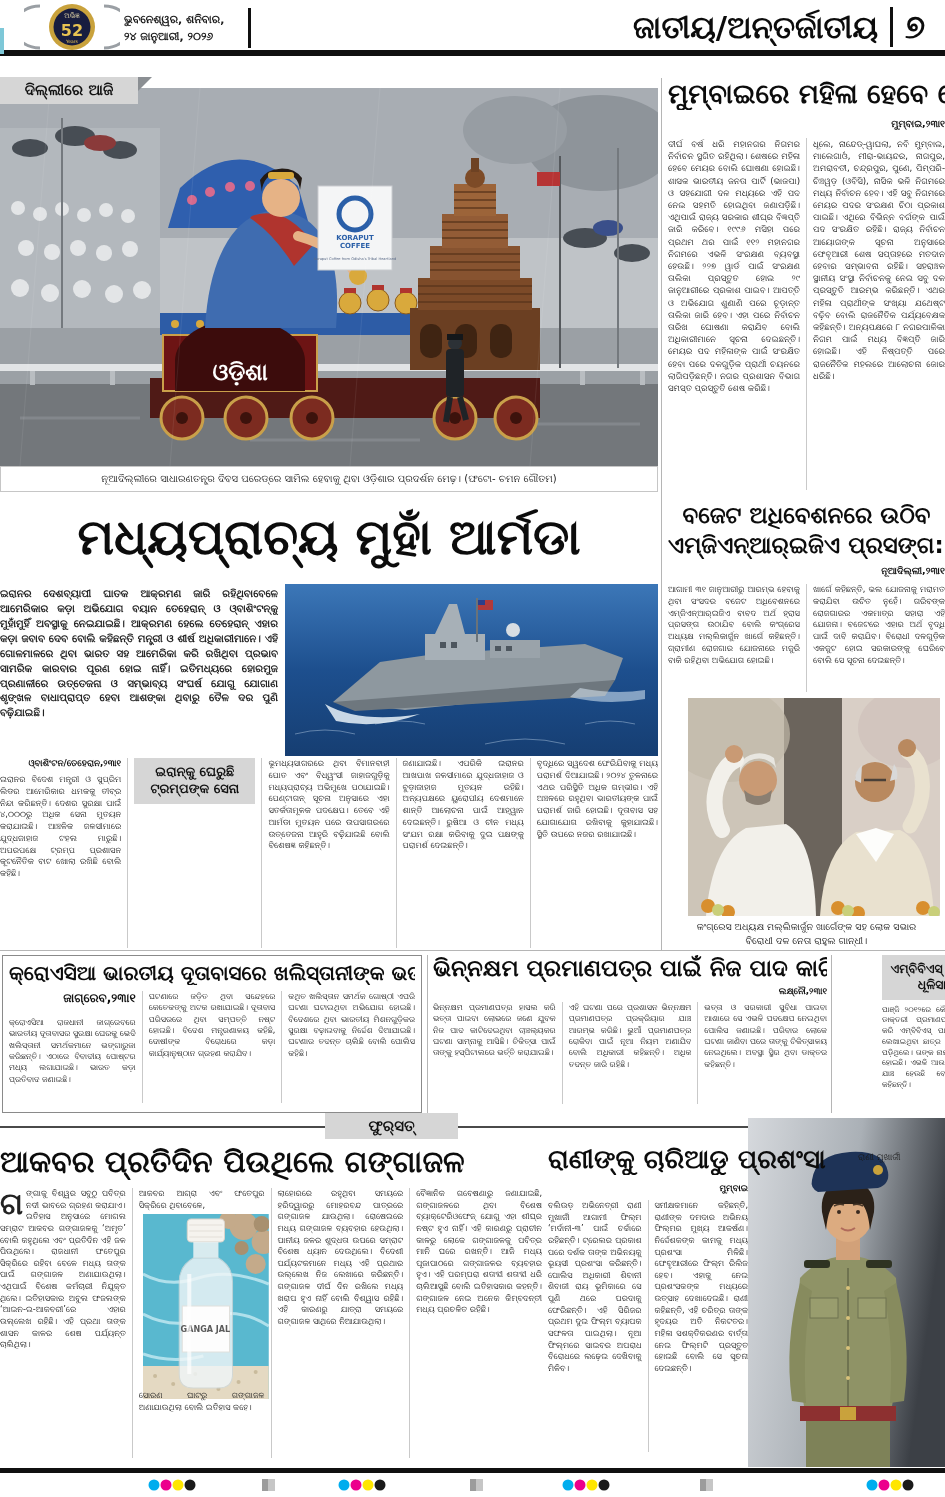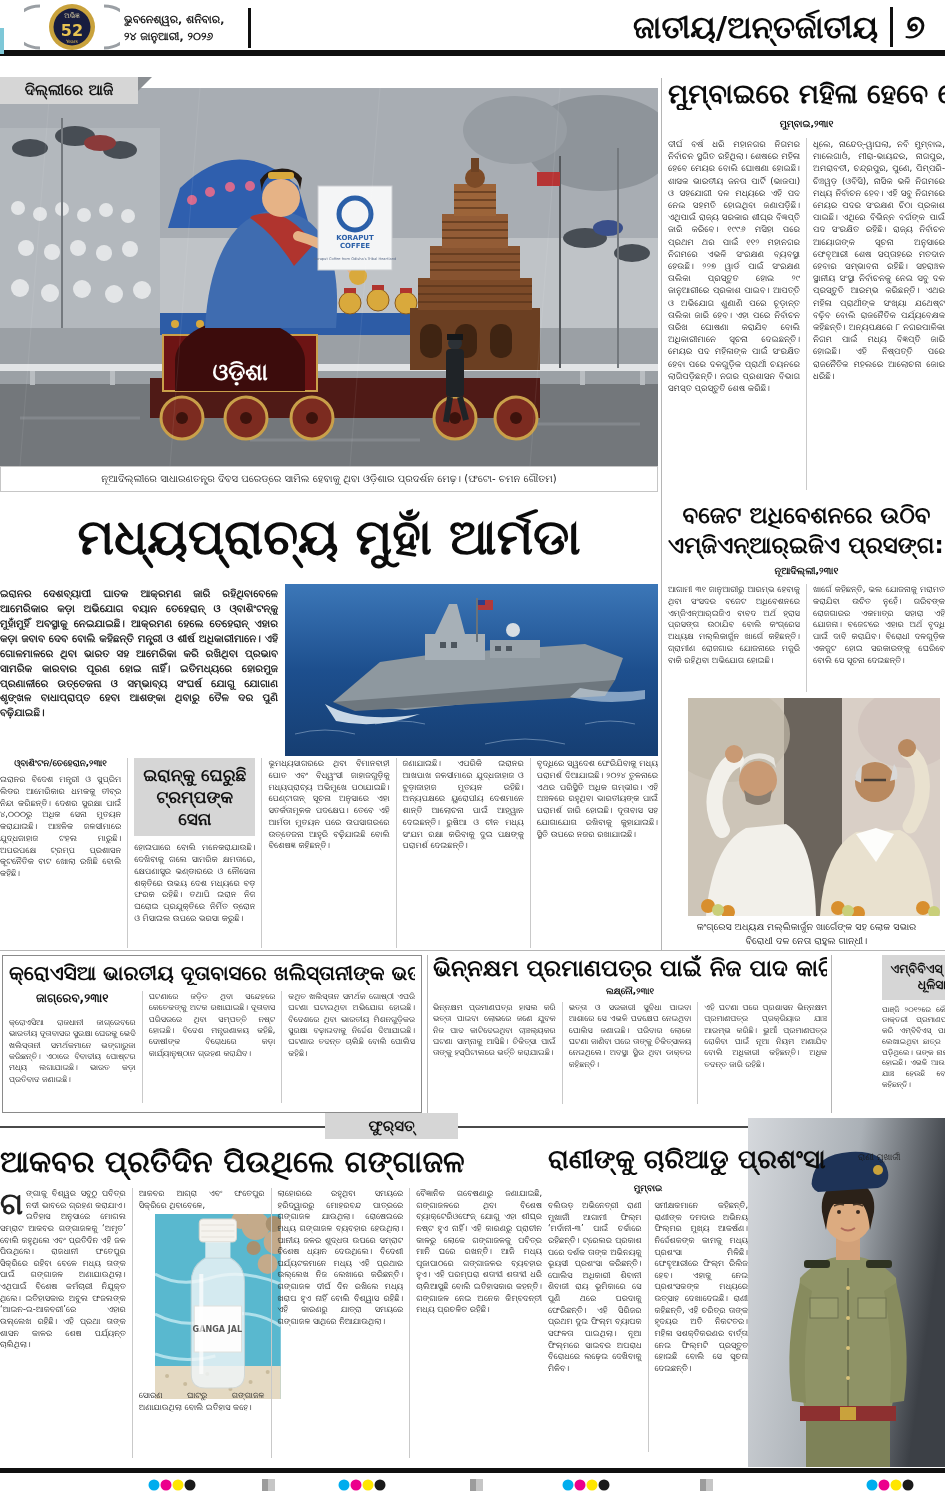--- a/index.html
+++ b/index.html
@@ -5,21 +5,21 @@
 *{margin:0;padding:0;box-sizing:border-box}
 html,body{background:#eceff1}
 #page{position:relative;width:945px;height:1497px;background:#ffffff;overflow:hidden;
   font-family:"DejaVu Sans","Liberation Sans",sans-serif;color:#111}
 .abs{position:absolute}
 .hl{font-weight:bold;color:#0c0c0c;white-space:nowrap;overflow:hidden}
 .bodytxt{font-size:8.6px;line-height:1.42;text-align:justify;color:#222;overflow:hidden;word-break:break-word}
 .cols{display:flex;overflow:hidden}
 .cols .c{flex:1;min-width:0}
 .cols .c + .c{border-left:1px solid #c9c9c9;margin-left:6px;padding-left:6px}
-.byline{font-weight:bold;font-size:9.5px;text-align:center;white-space:nowrap;overflow:hidden}
+.byline{font-weight:bold;font-size:9.5px;text-align:right;white-space:nowrap;overflow:hidden}
 .byline span{border-bottom:1px solid #222;padding-bottom:1px}
 .graybox{background:#d6d6d6;text-align:center;font-weight:bold;color:#111}
 .capbox{border:1px solid #c6c6c6;display:flex;align-items:center;justify-content:center;
   font-size:10px;color:#222;text-align:center;overflow:hidden;white-space:nowrap}
 .rule{background:#101010}
 .hair{background:#b5b5b5}
 .dropcap{float:left;font-size:30px;line-height:.9;font-weight:bold;padding:2px 3px 0 0}
 svg{display:block}
 </style>
 </head>
@@ -266,25 +266,24 @@
     </svg>
   </div>
 
   <div class="abs" style="left:0;top:758px;width:658px;height:190px">
     <div class="cols" style="height:190px">
       <div class="c">
         <div class="byline" style="font-size:8.8px;margin-bottom:5px"><span>ଓ୍ବାଶିଂଟନ/ତେହେରାନ,୨୩ା୧</span></div>
         <div class="bodytxt" style="font-size:8.3px">ଇରାନର ବିଦେଶ ମନ୍ତ୍ରୀ ଓ ସୁପ୍ରିମ ଲିଡର ଆମେରିକାର ଧମକକୁ ତୀବ୍ର ନିନ୍ଦା କରିଛନ୍ତି। ଦେଶର ସୁରକ୍ଷା ପାଇଁ ୪,୦୦୦ରୁ ଅଧିକ ସେନା ମୁତୟନ କରାଯାଇଛି। ଆଞ୍ଚଳିକ ଜଳସୀମାରେ ଯୁଦ୍ଧଜାହାଜ ଟହଲ ମାରୁଛି। ଅପରପକ୍ଷେ ଟ୍ରମ୍ପ ପ୍ରଶାସନ କୂଟନୈତିକ ବାଟ ଖୋଲା ରଖିଛି ବୋଲି କହିଛି।</div>
       </div>
       <div class="c">
-        <div class="graybox" style="padding:6px 3px;font-size:17px;line-height:1.3;margin-bottom:6px">
+        <div class="graybox" style="padding:6px 3px;font-size:13px;line-height:1.3;margin-bottom:16px">
           <div>ଇରାନ୍‌କୁ ଘେରୁଛି</div>
           <div>ଟ୍ରମ୍ପଙ୍କ ସେନା</div>
         </div>
-        <div class="bodytxt" style="font-size:8.3px">ହୋଇପାରେ ବୋଲି ମନେକରାଯାଉଛି। ଦେଖିବାକୁ ଗଲେ ସାମରିକ କ୍ଷମତାରେ, କ୍ଷେପଣାସ୍ତ୍ର ଭଣ୍ଡାରରେ ଓ ନୌସେନା ଶକ୍ତିରେ ଉଭୟ ଦେଶ ମଧ୍ୟରେ ବଡ଼ ଫରକ ରହିଛି। ତଥାପି ଇରାନ ନିଜ ଘରୋଇ ପ୍ରଯୁକ୍ତିରେ ନିର୍ମିତ ଡ୍ରୋନ୍ ଓ ମିସାଇଲ ଉପରେ ଭରସା କରୁଛି।</div>
       </div>
       <div class="c bodytxt" style="font-size:8.3px">ଭୂମଧ୍ୟସାଗରରେ ଥିବା ବିମାନବାହୀ ପୋତ ଏବଂ ବିଧ୍ୱଂସୀ ଜାହାଜଗୁଡ଼ିକୁ ମଧ୍ୟପ୍ରାଚ୍ୟ ଅଭିମୁଖେ ପଠାଯାଇଛି। ପେଣ୍ଟାଗନ୍ ସୂଚନା ଅନୁସାରେ ଏହା ସତର୍କତାମୂଳକ ପଦକ୍ଷେପ। ତେବେ ଏହି ଆର୍ମଡା ମୁତୟନ ପରେ ଉପସାଗରରେ ଉତ୍ତେଜନା ଆହୁରି ବଢ଼ିଯାଇଛି ବୋଲି ବିଶେଷଜ୍ଞ କହିଛନ୍ତି।</div>
       <div class="c bodytxt" style="font-size:8.3px">ଜଣାଯାଇଛି। ଏପରିକି ଇରାନର ଆଖପାଖ ଜଳସୀମାରେ ଯୁଦ୍ଧଜାହାଜ ଓ ବୁଡ଼ାଜାହାଜ ମୁତୟନ ରହିଛି। ଅନ୍ୟପକ୍ଷରେ ୟୁରୋପୀୟ ଦେଶମାନେ ଶାନ୍ତି ଆଲୋଚନା ପାଇଁ ଆହ୍ୱାନ ଦେଇଛନ୍ତି। ରୁଷିଆ ଓ ଚୀନ ମଧ୍ୟ ସଂଯମ ରକ୍ଷା କରିବାକୁ ଦୁଇ ପକ୍ଷଙ୍କୁ ପରାମର୍ଶ ଦେଇଛନ୍ତି।</div>
       <div class="c bodytxt" style="font-size:8.3px">ବୃଦ୍ଧିରେ ସ୍ୱଦେଶ ଫେରିଯିବାକୁ ମଧ୍ୟ ପରାମର୍ଶ ଦିଆଯାଇଛି। ୨୦୨୪ ତୁଳନାରେ ଏଥର ପରିସ୍ଥିତି ଅଧିକ ଗମ୍ଭୀର। ଏହି ଅଞ୍ଚଳରେ ରହୁଥିବା ଭାରତୀୟଙ୍କ ପାଇଁ ପରାମର୍ଶ ଜାରି ହୋଇଛି। ଦୂତାବାସ ସହ ଯୋଗାଯୋଗ ରଖିବାକୁ କୁହାଯାଇଛି। ସ୍ଥିତି ଉପରେ ନଜର ରଖାଯାଇଛି।</div>
     </div>
   </div>
 
   <div class="abs" style="left:668px;top:502px;width:277px;height:452px">
     <div class="hl" style="font-size:23px;text-align:center">ବଜେଟ ଅଧିବେଶନରେ ଉଠିବ</div>
     <div class="hl" style="font-size:23px;text-align:center;margin-top:3px">ଏମ୍‌ଜିଏନ୍‌ଆର୍‌ଇଜିଏ ପ୍ରସଙ୍ଗ: ଖାର୍ଗେ</div>
@@ -348,22 +347,22 @@
     </div>
   </div>
 
   <div class="abs hair" style="left:427px;top:955px;width:1px;height:158px"></div>
 
   <div class="abs" style="left:433px;top:955px;width:394px;height:158px">
     <div class="hl" style="font-size:23px;text-align:center">ଭିନ୍ନକ୍ଷମ ପ୍ରମାଣପତ୍ର ପାଇଁ ନିଜ ପାଦ କାଟିଦେଲେ</div>
     <div class="byline" style="margin-top:4px;font-size:8.8px"><span>ଲକ୍ଷ୍ନୌ,୨୩ା୧</span></div>
     <div class="cols" style="margin-top:5px;height:102px">
       <div class="c bodytxt" style="font-size:8px">ଭିନ୍ନକ୍ଷମ ପ୍ରମାଣପତ୍ର ହାସଲ କରି ଭତ୍ତା ପାଇବା ଲୋଭରେ ଜଣେ ଯୁବକ ନିଜ ପାଦ କାଟିଦେଇଥିବା ଚାଞ୍ଚଲ୍ୟକର ଘଟଣା ସାମ୍ନାକୁ ଆସିଛି। ଚିକିତ୍ସା ପାଇଁ ତାଙ୍କୁ ହସ୍ପିଟାଲରେ ଭର୍ତ୍ତି କରାଯାଇଛି।</div>
+      <div class="c bodytxt" style="font-size:8px">ଏହି ଘଟଣା ପରେ ପ୍ରଶାସନ ଭିନ୍ନକ୍ଷମ ପ୍ରମାଣପତ୍ର ପ୍ରକ୍ରିୟାର ଯାଞ୍ଚ ଆରମ୍ଭ କରିଛି। ଭୁଆଁ ପ୍ରମାଣପତ୍ର ରୋକିବା ପାଇଁ ନୂଆ ନିୟମ ଅଣାଯିବ ବୋଲି ଅଧିକାରୀ କହିଛନ୍ତି। ଅଧିକ ତଦନ୍ତ ଜାରି ରହିଛି।</div>
       <div class="c bodytxt" style="font-size:8px">ଭତ୍ତା ଓ ସରକାରୀ ସୁବିଧା ପାଇବା ଆଶାରେ ସେ ଏଭଳି ପଦକ୍ଷେପ ନେଇଥିବା ପୋଲିସ ଜଣାଇଛି। ପରିବାର ଲୋକେ ଘଟଣା ଜାଣିବା ପରେ ତାଙ୍କୁ ଚିକିତ୍ସାଳୟ ନେଇଥିଲେ। ଅବସ୍ଥା ସ୍ଥିର ଥିବା ଡାକ୍ତର କହିଛନ୍ତି।</div>
-      <div class="c bodytxt" style="font-size:8px">ଏହି ଘଟଣା ପରେ ପ୍ରଶାସନ ଭିନ୍ନକ୍ଷମ ପ୍ରମାଣପତ୍ର ପ୍ରକ୍ରିୟାର ଯାଞ୍ଚ ଆରମ୍ଭ କରିଛି। ଭୁଆଁ ପ୍ରମାଣପତ୍ର ରୋକିବା ପାଇଁ ନୂଆ ନିୟମ ଅଣାଯିବ ବୋଲି ଅଧିକାରୀ କହିଛନ୍ତି। ଅଧିକ ତଦନ୍ତ ଜାରି ରହିଛି।</div>
     </div>
   </div>
 
   <div class="abs hair" style="left:831px;top:955px;width:1px;height:158px"></div>
 
   <div class="abs" style="left:882px;top:955px;width:109px;height:158px">
     <div class="graybox" style="padding:6px 3px;font-size:12.5px;line-height:1.3">
       <div>ଏମ୍‌ବିବିଏସ୍ ସ୍ୱପ୍ନ</div>
       <div>ଧୂଳିସାତ୍</div>
     </div>
@@ -376,21 +375,21 @@
   <div class="abs" style="left:0;top:1144px;width:542px;height:323px">
     <div class="hl" style="font-size:30px">ଆକବର ପ୍ରତିଦିନ ପିଉଥିଲେ ଗଙ୍ଗାଜଳ</div>
     <div class="cols" style="margin-top:8px;height:270px">
       <div class="c">
         <div class="bodytxt" style="font-size:8.2px;height:270px">
           <span class="dropcap">ଗ</span><span>ଙ୍ଗାକୁ ବିଶ୍ୱର ସବୁଠୁ ପବିତ୍ର ନଦୀ ଭାବରେ ଗ୍ରହଣ କରାଯାଏ। ଇତିହାସ ଅନୁସାରେ ମୋଗଲ ସମ୍ରାଟ ଆକବର ଗଙ୍ଗାଜଳକୁ ‘ଅମୃତ’ ବୋଲି କହୁଥିଲେ ଏବଂ ପ୍ରତିଦିନ ଏହି ଜଳ ପିଉଥିଲେ। ରାଜଧାନୀ ଫତେପୁର ସିକ୍ରିରେ ରହିବା ବେଳେ ମଧ୍ୟ ତାଙ୍କ ପାଇଁ ଗଙ୍ଗାଜଳ ଅଣାଯାଉଥିଲା। ଏଥିପାଇଁ ବିଶେଷ କର୍ମଚାରୀ ନିଯୁକ୍ତ ଥିଲେ। ଇତିହାସକାର ଅବୁଲ ଫଜଲଙ୍କ ‘ଆଇନ-ଇ-ଆକବରୀ’ରେ ଏହାର ଉଲ୍ଲେଖ ରହିଛି। ଏହି ପ୍ରଥା ତାଙ୍କ ଶାସନ କାଳର ଶେଷ ପର୍ଯ୍ୟନ୍ତ ଚାଲିଥିଲା।</span>
         </div>
       </div>
       <div class="c">
         <div class="bodytxt" style="font-size:8.2px;height:24px">ଆକବର ଆଗ୍ରା ଏବଂ ଫତେପୁର ସିକ୍ରିରେ ଥିବାବେଳେ,</div>
-        <div style="width:100%;height:174px;margin:2px 16px">
+        <div style="width:100%;height:174px;margin:2px 4px">
           <svg viewBox="0 0 125 185" width="100%" height="185" preserveAspectRatio="none">
             <rect width="125" height="185" fill="#59b8cf"></rect>
             <g fill="#c4aa8a">
                 <circle cx="100" cy="12" r="14"></circle>
                 <circle cx="120" cy="28" r="12"></circle>
                 <circle cx="112" cy="50" r="10"></circle>
                 <circle cx="85" cy="6" r="9"></circle>
               </g>
             <g fill="#a8906f">
                 <circle cx="118" cy="10" r="8"></circle>

